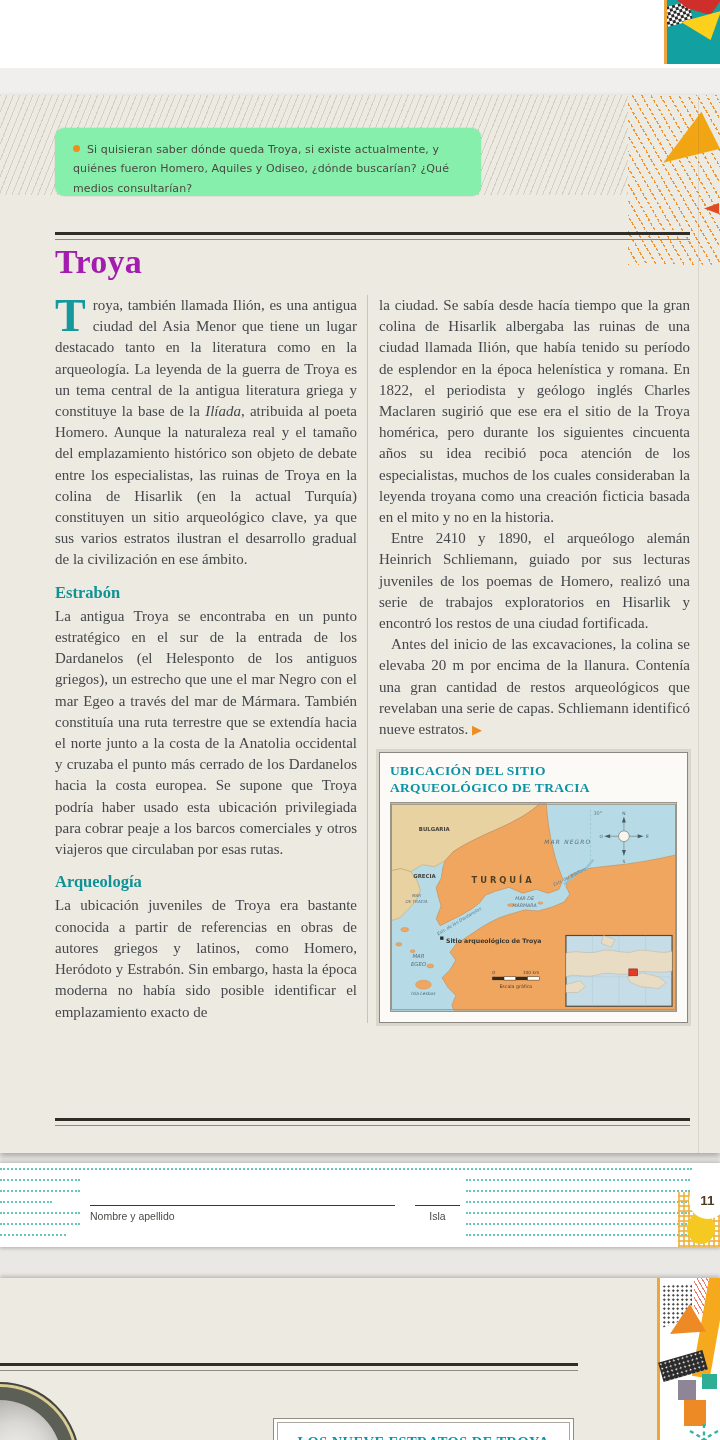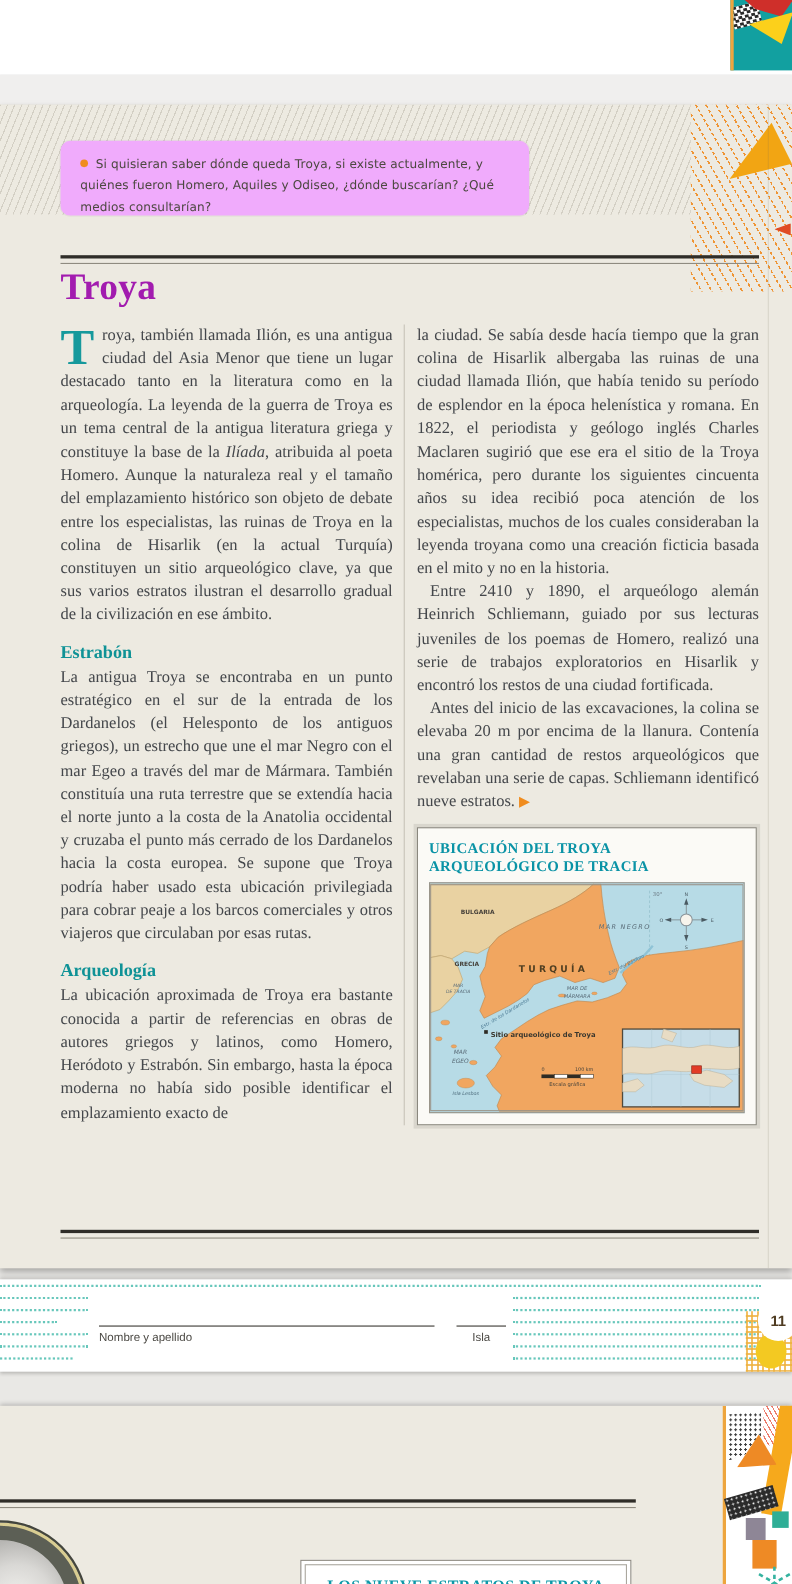--- a/index.html
+++ b/index.html
@@ -27,21 +27,21 @@
   .corner-dots { position:absolute; top:0; right:0; width:92px; height:170px; background-color:#edeae1;
       background-image:
         repeating-linear-gradient(150deg, #edeae1 0 2px, rgba(0,0,0,0) 2px 5px),
         repeating-linear-gradient(60deg, #ef9433 0 1.4px, rgba(0,0,0,0) 1.4px 8px); }
   .corner-triangle { position:absolute; top:12px; right:0; width:58px; height:58px; background:#f2a513;
       clip-path:polygon(68% 8%, 2% 96%, 100% 72%); }
   .red-arrow { position:absolute; top:108px; right:1px; width:15px; height:11px; background:#e04b23;
       clip-path:polygon(100% 0,100% 100%,0 50%); }
   .fold-line { position:absolute; top:0; right:21px; width:1px; height:100%; background:rgba(110,105,90,.16); }
 
-  .bubble { position:absolute; top:33px; left:55px; width:426px; height:68px; background:#f0abfc;
+  .bubble { position:absolute; top:33px; left:55px; width:426px; height:68px; background:#86efac;
       border-radius:9px; padding:12px 16px 10px 18px; box-shadow:0 0 0 1px rgba(0,0,0,.04); }
   .bubble-text { font-family:"DejaVu Sans", sans-serif; font-size:11px; line-height:1.75; color:#4c4840; letter-spacing:.1px; }
   .bullet-dot { display:inline-block; width:7px; height:7px; border-radius:50%; background:#f08c1e; margin-right:7px; vertical-align:1px; }
 
   .double-rule { height:8px; border-top:3px solid #2f2d28; border-bottom:1px solid #8f8b80; }
   .rule-top { position:absolute; top:137px; left:55px; width:635px; }
   .rule-bottom { position:absolute; top:1023px; left:55px; width:635px; }
 
   .article-title { position:absolute; top:148px; left:55px; font-family:"Liberation Serif", serif;
       font-weight:bold; font-size:34px; color:#a21caf; letter-spacing:.3px; }
@@ -142,31 +142,31 @@
 
     <div class="double-rule rule-top"></div>
     <h1 class="article-title">Troya</h1>
 
     <div class="columns">
       <div class="col col-left">
         <p><span class="dropcap">T</span><span>roya, también llamada Ilión, es una antigua ciudad del Asia Menor que tiene un lugar destacado tanto en la literatura como en la arqueología. La leyenda de la guerra de Troya es un tema central de la antigua literatura griega y constituye la base de la <i>Ilíada</i>, atribuida al poeta Homero. Aunque la naturaleza real y el tamaño del emplazamiento histórico son objeto de debate entre los especialistas, las ruinas de Troya en la colina de Hisarlik (en la actual Turquía) constituyen un sitio arqueológico clave, ya que sus varios estratos ilustran el desarrollo gradual de la civilización en ese ámbito.</span></p>
         <h2 class="section-heading">Estrabón</h2>
         <p>La antigua Troya se encontraba en un punto estratégico en el sur de la entrada de los Dardanelos (el Helesponto de los antiguos griegos), un estrecho que une el mar Negro con el mar Egeo a través del mar de Mármara. También constituía una ruta terrestre que se extendía hacia el norte junto a la costa de la Anatolia occidental y cruzaba el punto más cerrado de los Dardanelos hacia la costa europea. Se supone que Troya podría haber usado esta ubicación privilegiada para cobrar peaje a los barcos comerciales y otros viajeros que circulaban por esas rutas.</p>
         <h2 class="section-heading">Arqueología</h2>
-        <p>La ubicación aproximada de Troya era bastante conocida a partir de referencias en obras de autores griegos y latinos, como Homero, Heródoto y Estrabón. Sin embargo, hasta la época moderna no había sido posible identificar el emplazamiento exacto de</p>
+        <p>La ubicación juveniles de Troya era bastante conocida a partir de referencias en obras de autores griegos y latinos, como Homero, Heródoto y Estrabón. Sin embargo, hasta la época moderna no había sido posible identificar el emplazamiento exacto de</p>
       </div>
 
       <div class="col col-right">
         <p>la ciudad. Se sabía desde hacía tiempo que la gran colina de Hisarlik albergaba las ruinas de una ciudad llamada Ilión, que había tenido su período de esplendor en la época helenística y romana. En 1822, el periodista y geólogo inglés Charles Maclaren sugirió que ese era el sitio de la Troya homérica, pero durante los siguientes cincuenta años su idea recibió poca atención de los especialistas, muchos de los cuales consideraban la leyenda troyana como una creación ficticia basada en el mito y no en la historia.</p>
         <p>Entre 2410 y 1890, el arqueólogo alemán Heinrich Schliemann, guiado por sus lecturas juveniles de los poemas de Homero, realizó una serie de trabajos exploratorios en Hisarlik y encontró los restos de una ciudad fortificada.</p>
         <p><span>Antes del inicio de las excavaciones, la colina se elevaba 20 m por encima de la llanura. Contenía una gran cantidad de restos arqueológicos que revelaban una serie de capas. Schliemann identificó nueve estratos.</span> <span class="cont-arrow">▶</span></p>
 
         <figure class="map-figure">
           <div class="map-title">
-            <div>UBICACIÓN DEL TROYA</div>
+            <div>UBICACIÓN DEL SITIO</div>
             <div>ARQUEOLÓGICO DE TRACIA</div>
           </div>
           <svg class="map-svg" viewBox="0 0 290 210" xmlns="http://www.w3.org/2000/svg">
 
             <rect x="0" y="0" width="290" height="210" fill="#b7dbe6"></rect>
 
             <line x1="203" y1="6" x2="203" y2="206" stroke="#94bfcd" stroke-width="0.7" stroke-dasharray="2.5,2"></line>
             <text x="206" y="11" font-size="5" fill="#6b7a84">30°</text>
 
             <path d="M0,0 L151,0 C143,8 128,17 112,24 C94,32 76,40 63,49 L55,58 L44,64 L32,62 L20,69 L10,66 L0,68 Z" fill="#e9d2a2" stroke="#c2a670" stroke-width="0.6"></path>

